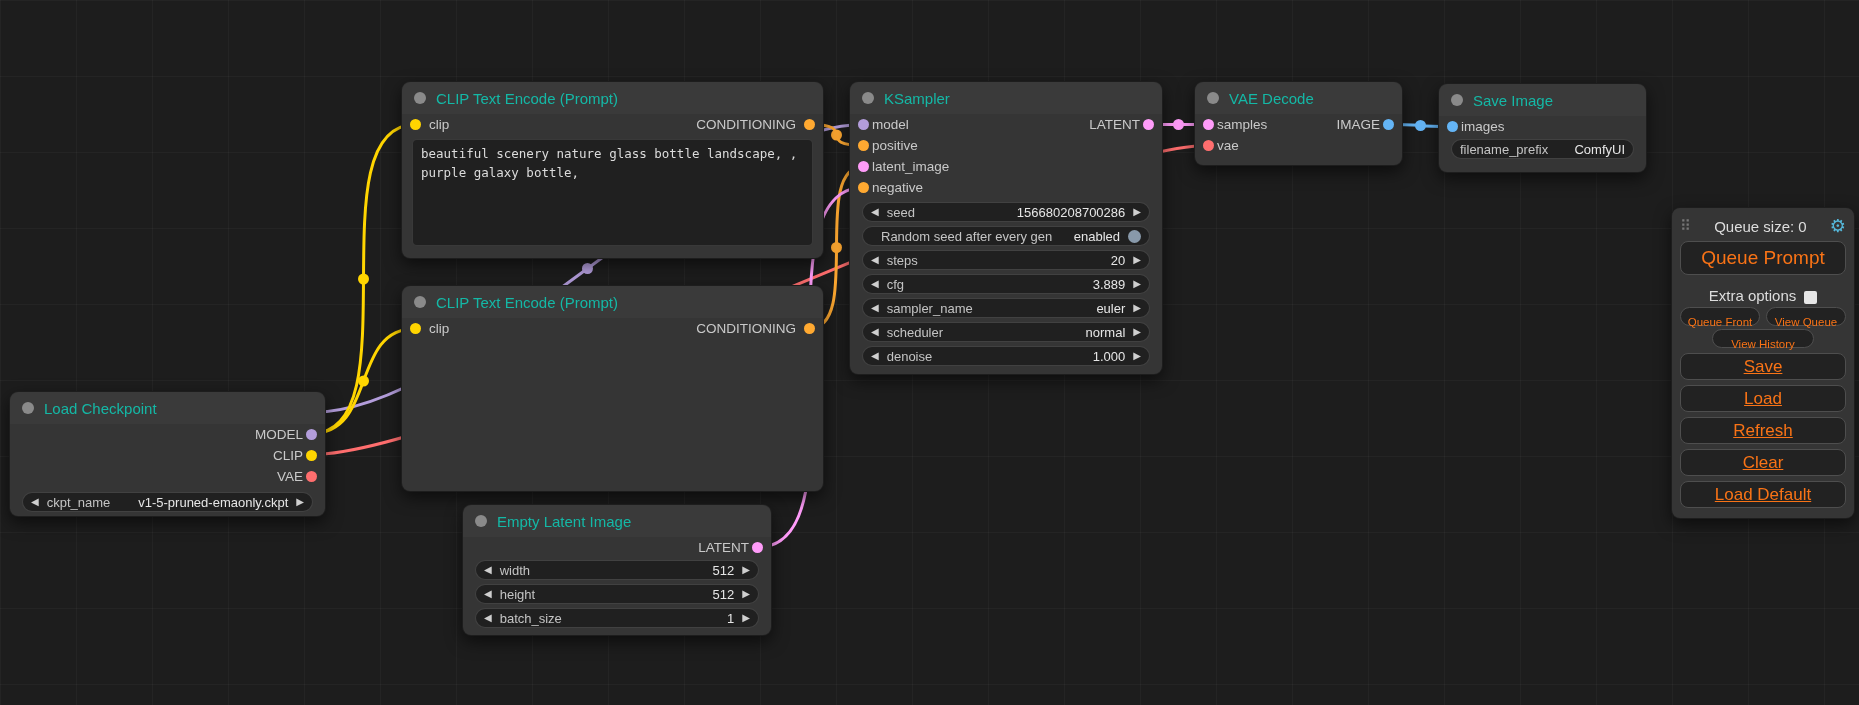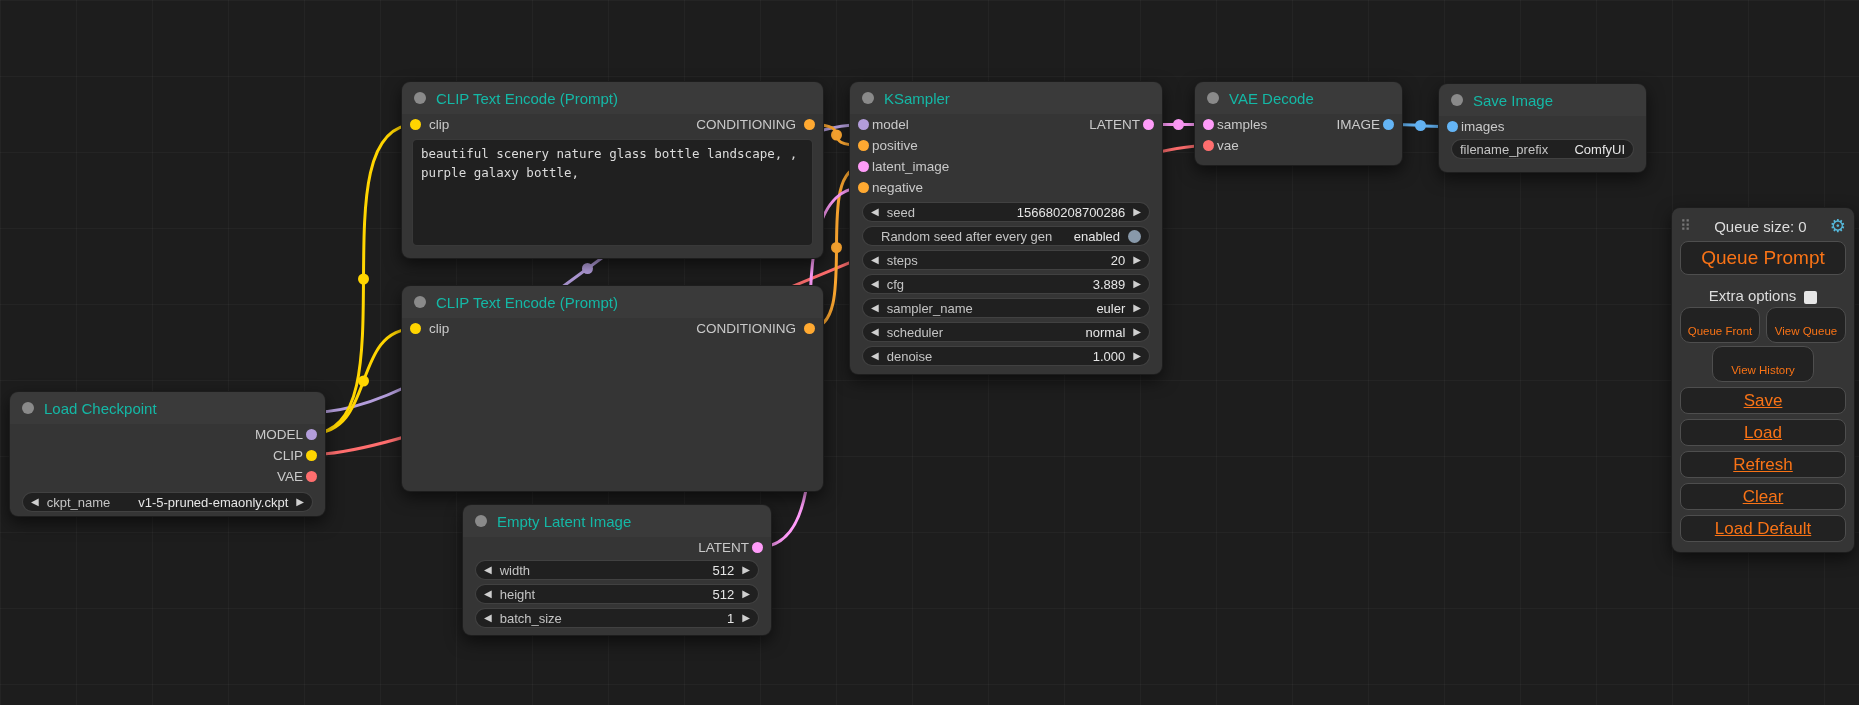--- a/index.html
+++ b/index.html
@@ -69,21 +69,21 @@
   .mhead { display: flex; align-items: center; height: 26px; font-size: 15px; }
   .mdrag { color: #777; font-size: 15px; cursor: grab; }
   .msize { flex: 1; text-align: center; }
   .mgear { font-size: 18px; cursor: pointer; }
   .btn {
     font-family: inherit; background: #222; border: 1px solid #4e4e4e; color: #f97316;
     border-radius: 8px; cursor: pointer; display: block; width: 100%;
   }
   .btn.primary { height: 34px; font-size: 19px; margin: 2px 0 5px; }
   .btn.action { height: 27px; font-size: 17px; margin: 5px 0 0; text-decoration: underline; }
-  .btn.pill { height: 19px; font-size: 11.5px; border-radius: 10px; padding: 17px 6px; width: auto; }
+  .btn.pill { height: 19px; font-size: 11.5px; border-radius: 10px; padding: 8px 6px; width: auto; }
   .extrarow { display: flex; align-items: flex-end; justify-content: center; gap: 8px; height: 24px; font-size: 15px; }
   .checkbox { width: 13px; height: 13px; background: #e6e6e6; border-radius: 2px; cursor: pointer; }
   .smallrow { display: flex; gap: 6px; justify-content: center; margin-top: 3px; }
   .smallrow .grow { flex: 1; }
   .actions { margin-top: 9px; }
 </style>
 </head>
 <body>
 
 <div id="canvas"></div>

